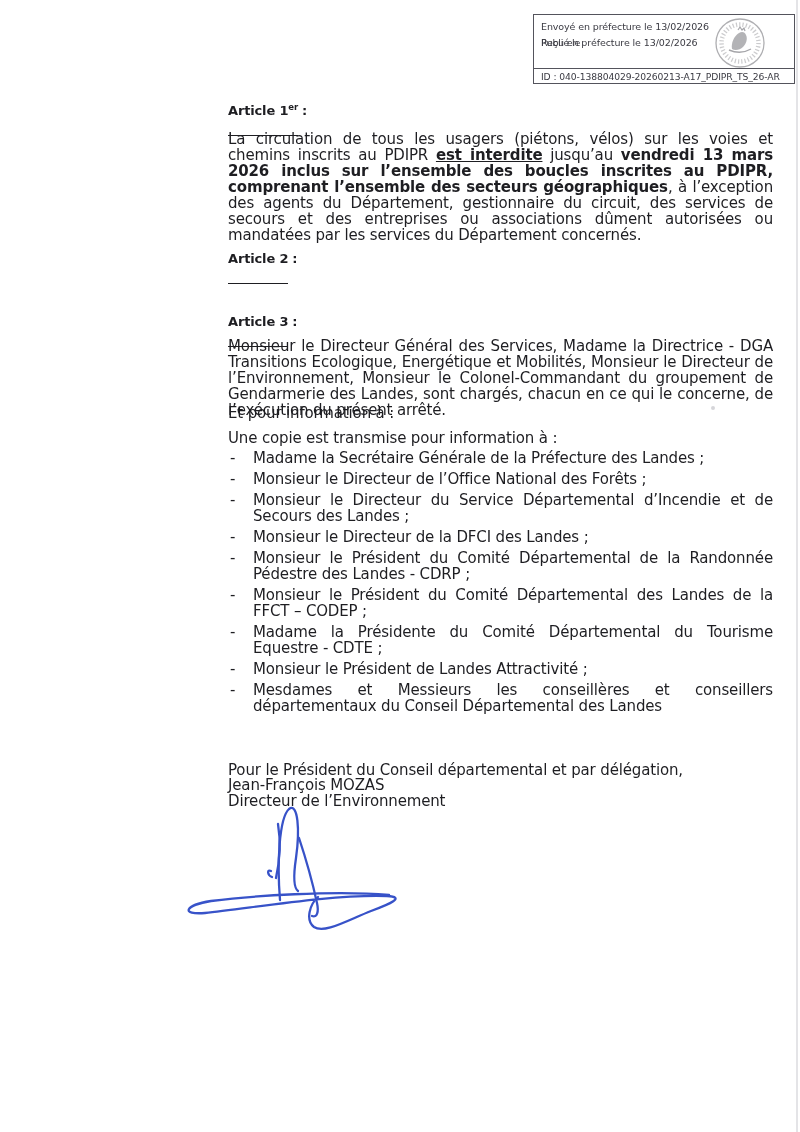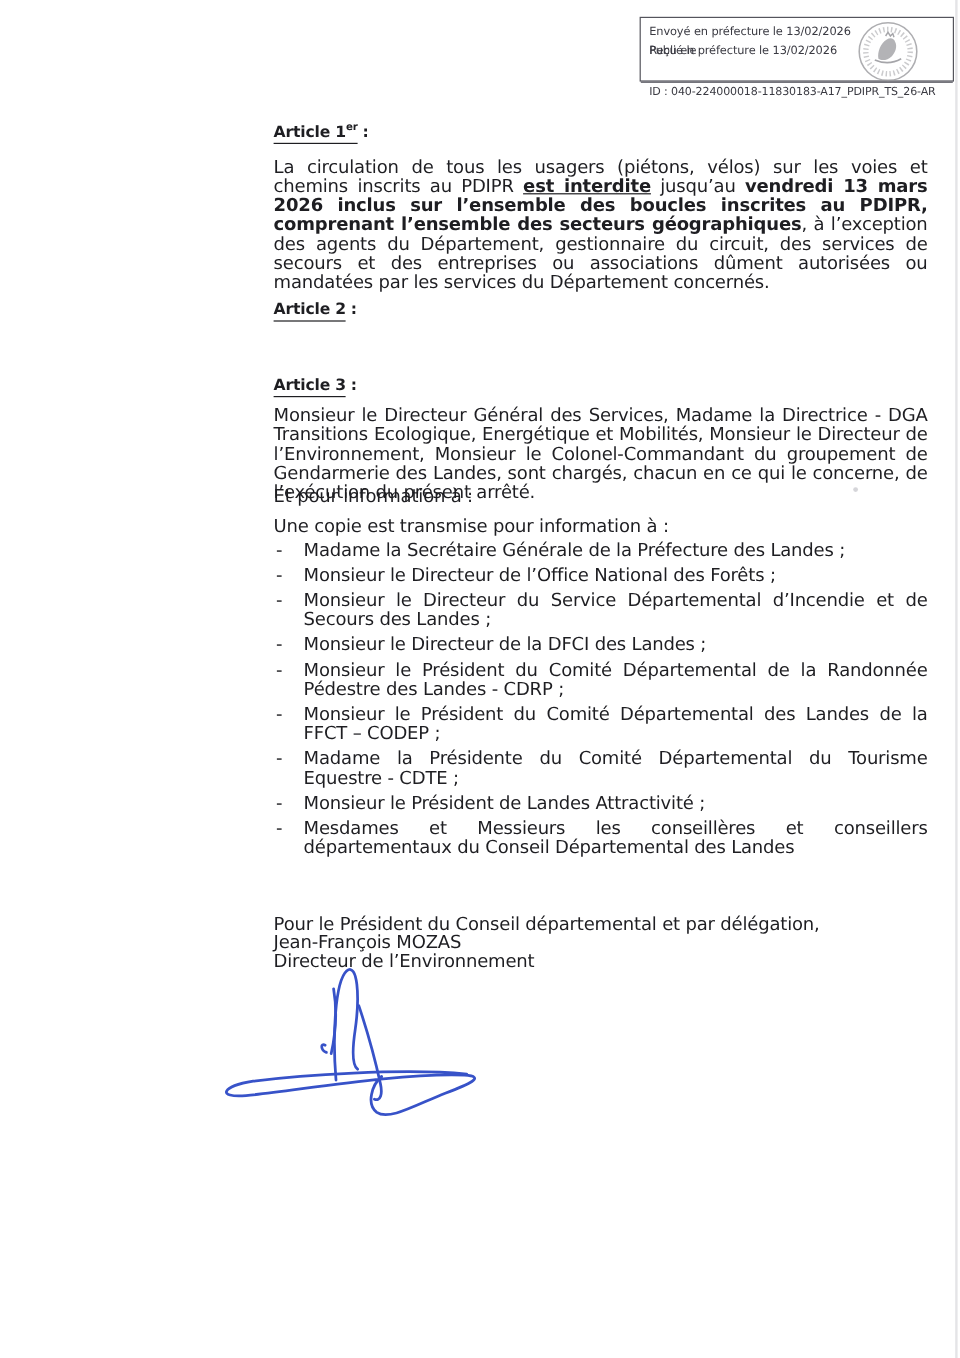--- a/index.html
+++ b/index.html
@@ -5,38 +5,38 @@
   html,body{margin:0;padding:0;background:#e8e8e8;}
   .page{
     position:relative;width:800px;height:1132px;background:#ffffff;
     overflow:hidden;font-family:"DejaVu Sans",sans-serif;color:#1e1e22;
     margin:0 auto;
   }
   .edge-line{position:absolute;right:2px;top:0;width:2px;height:1132px;background:#dddde1;opacity:.8;}
 
   
   .stamp-box{
-    position:absolute;left:533px;top:14px;width:262px;height:54px;
+    position:absolute;left:533px;top:14px;width:262px;height:70px;
     border:1px solid #54545c;background:#fff;box-sizing:border-box;
     font-size:9.5px;color:#3a3a42;letter-spacing:-0.1px;
   }
   .stamp-box .sline{position:absolute;left:7px;white-space:nowrap;}
   .sline.l1{top:6px;} .sline.l2{top:22px;} .sline.l3{top:22px;}
   .stamp-sep{position:absolute;left:0;top:53px;width:100%;height:1px;background:#54545c;}
   .sline.lid{top:56px;font-size:9.2px;}
   .seal{position:absolute;left:178px;top:1px;opacity:.8;}
 
   
   .col{position:absolute;left:228px;width:545px;font-size:15px;line-height:16px;letter-spacing:-0.15px;}
   .just{text-align:justify;}
   p{margin:0;}
   .b{font-weight:bold;}
   .bu{font-weight:bold;text-decoration:underline;}
   .heading{font-size:13px;font-weight:bold;}
-  .hu{border-bottom:1.6px solid #1e1e22;padding-bottom:1px;}
+  .hu{border-bottom:1.6px solid #1e1e22;padding-bottom:17px;}
   .hc{margin-left:4px;}
   sup{font-size:8.5px;vertical-align:super;line-height:0;}
 
   
   .rlist{margin:0;padding:0;list-style:none;}
   .rlist li{position:relative;padding-left:25px;margin-bottom:5px;text-align:justify;}
   .rlist li::before{content:"-";position:absolute;left:2px;top:0;}
 
   
   .sig-block{line-height:15.4px;}
@@ -48,21 +48,21 @@
 
 <div class="page">
 
   <div class="edge-line"></div>
 
   <div class="stamp-box">
     <div class="sline l1">Envoyé en préfecture le 13/02/2026</div>
     <div class="sline l2">Reçu en préfecture le 13/02/2026</div>
     <div class="sline l3">Publié le</div>
     <div class="stamp-sep"></div>
-    <div class="sline lid">ID : 040-224000018-11830183-A17_PDIPR_TS_26-AR</div>
+    <div class="sline lid">ID : 040-138804029-20260213-A17_PDIPR_TS_26-AR</div>
     <div class="seal">
       <svg width="56" height="56" viewBox="0 0 56 56">
         <circle cx="28" cy="27" r="24" fill="none" stroke="#9a9a9e" stroke-width="1.3"></circle>
         <circle cx="28" cy="27" r="18.5" fill="none" stroke="#a8a8ac" stroke-width="4.5" stroke-dasharray="1.2 2.1" opacity="0.75"></circle>
         <path d="M20 33 C19 27 22 20 27 17 C30 15 33 16 34 19 C36 23 34 28 31 31 C28 34 23 35 20 33 Z" fill="#8f8f94" opacity="0.85"></path>
         <path d="M26 14 l2 -3 l2 3 l2 -2 l1 3" fill="none" stroke="#8f8f94" stroke-width="1.2"></path>
         <path d="M17 34 C24 37 32 37 39 33" fill="none" stroke="#8f8f94" stroke-width="1.4"></path>
       </svg>
     </div>
   </div>

